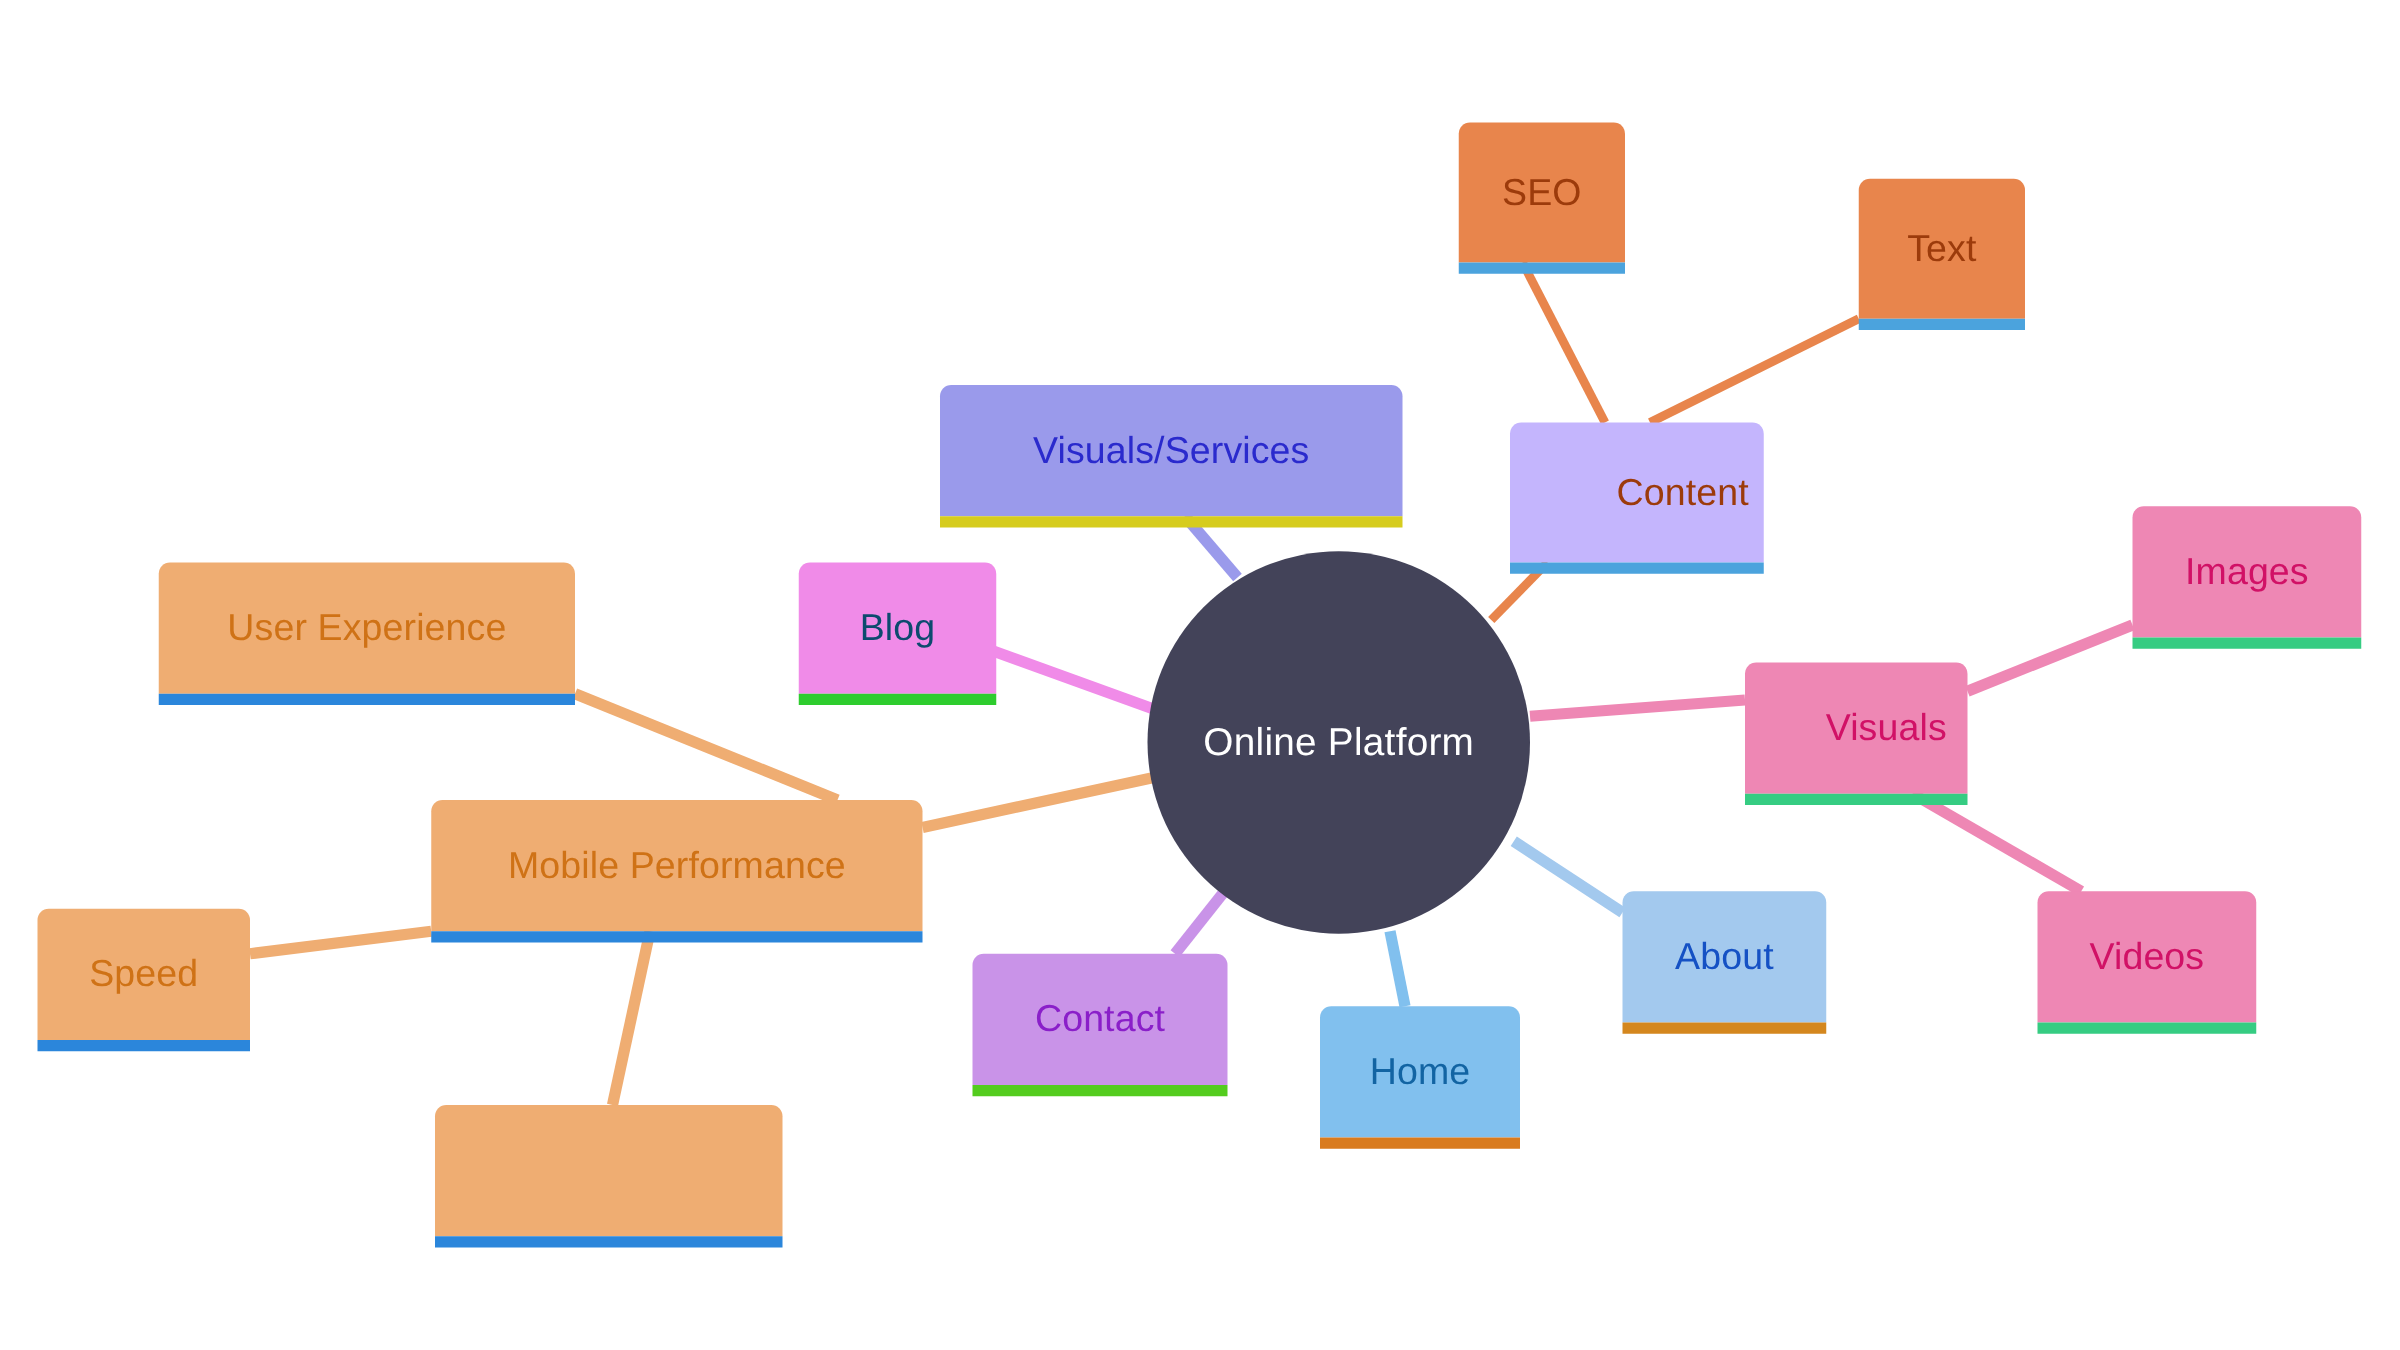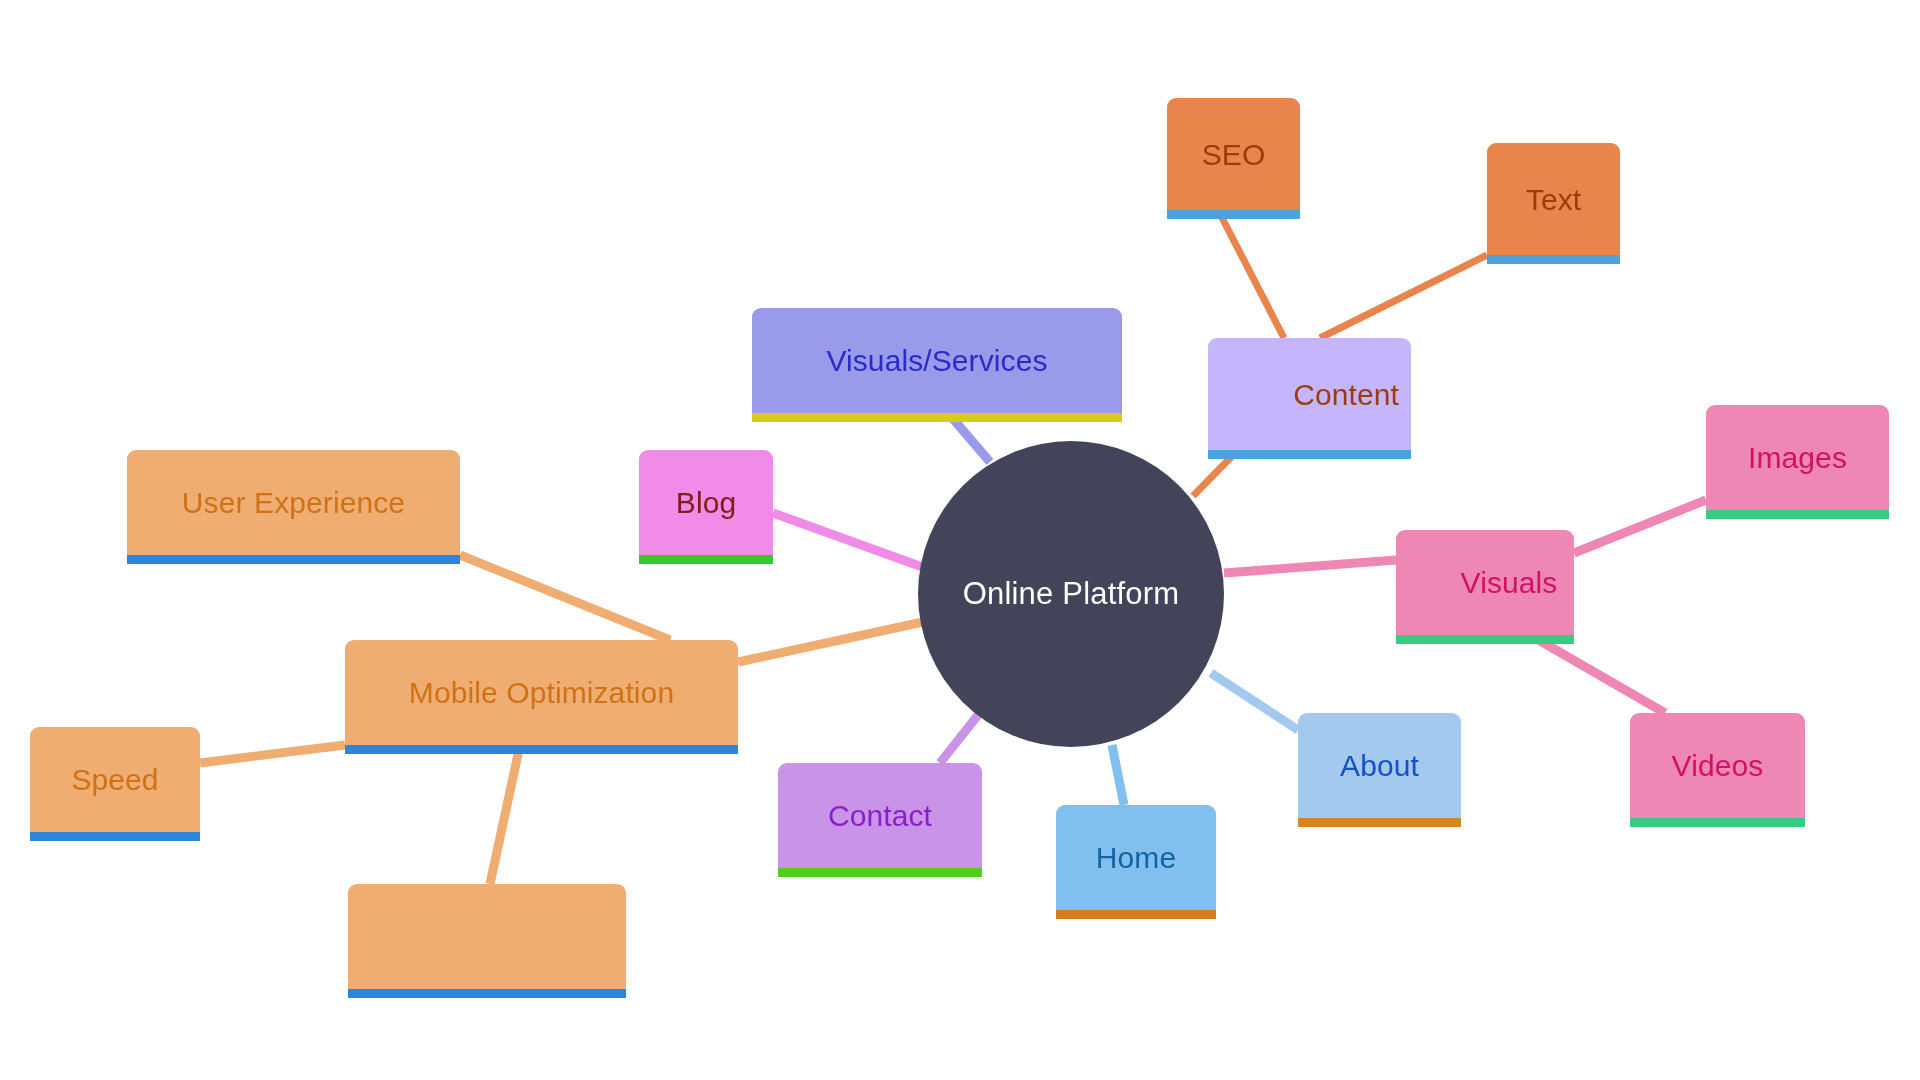--- a/index.html
+++ b/index.html
@@ -96,30 +96,30 @@
         <span class="underline" style="background: rgb(75, 163, 221);"></span>
       </div>
       <div class="node" style="left: 1208px; top: 338px; width: 203px; height: 112px; background: #c4b5fd; color: rgb(156, 59, 11); font-size: 30px; text-align: right;">
         <span class="label">Content</span>
         <span class="underline" style="background: rgb(75, 163, 221);"></span>
       </div>
       <div class="node" style="left: 752px; top: 308px; width: 370px; height: 105px; background: rgb(154, 154, 235); color: rgb(42, 42, 205); font-size: 30px;">
         <span class="label">Visuals/Services</span>
         <span class="underline" style="background: rgb(214, 204, 30);"></span>
       </div>
-      <div class="node" style="left: 639px; top: 450px; width: 134px; height: 105px; background: rgb(240, 139, 232); color: #7f1d1d; font-size: 30px;">
+      <div class="node" style="left: 639px; top: 450px; width: 158px; height: 105px; background: rgb(240, 139, 232); color: #0c4a6e; font-size: 30px;">
         <span class="label">Blog</span>
         <span class="underline" style="background: rgb(46, 204, 46);"></span>
       </div>
       <div class="node" style="left: 127px; top: 450px; width: 333px; height: 105px; background: rgb(239, 173, 114); color: rgb(207, 114, 22); font-size: 30px;">
         <span class="label">User Experience</span>
         <span class="underline" style="background: rgb(43, 134, 219);"></span>
       </div>
       <div class="node" style="left: 345px; top: 640px; width: 393px; height: 105px; background: rgb(239, 173, 114); color: rgb(207, 114, 22); font-size: 30px;">
-        <span class="label">Mobile Optimization</span>
+        <span class="label">Mobile Performance</span>
         <span class="underline" style="background: rgb(43, 134, 219);"></span>
       </div>
       <div class="node" style="left: 30px; top: 727px; width: 170px; height: 105px; background: rgb(239, 173, 114); color: rgb(207, 114, 22); font-size: 30px;">
         <span class="label">Speed</span>
         <span class="underline" style="background: rgb(43, 134, 219);"></span>
       </div>
       <div class="node" style="left: 348px; top: 884px; width: 278px; height: 105px; background: rgb(239, 173, 114); color: rgb(207, 114, 22); font-size: 30px;">
         <span class="underline" style="background: rgb(43, 134, 219);"></span>
       </div>
       <div class="node" style="left: 778px; top: 763px; width: 204px; height: 105px; background: rgb(201, 147, 232); color: rgb(138, 31, 201); font-size: 30px;">

